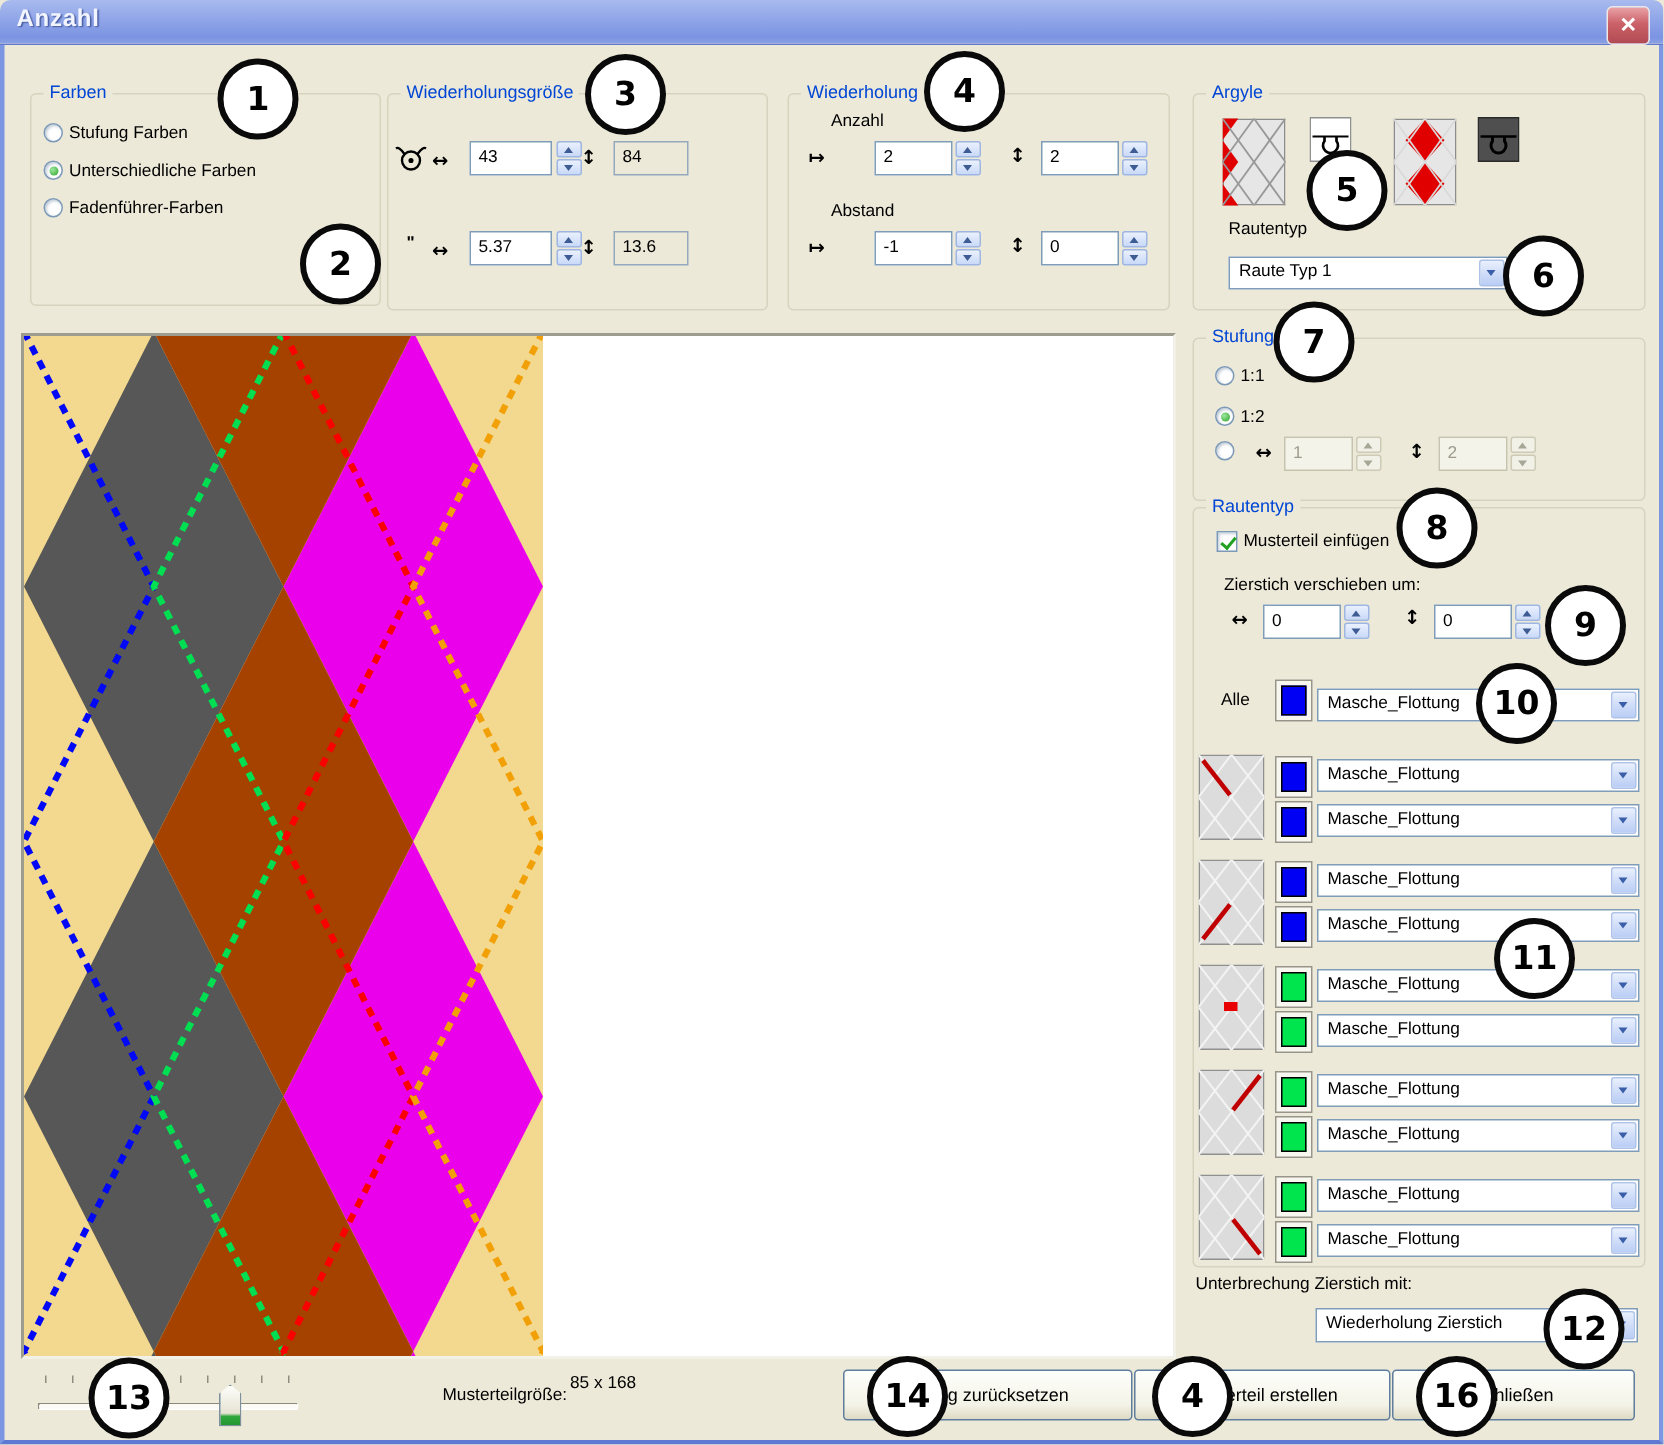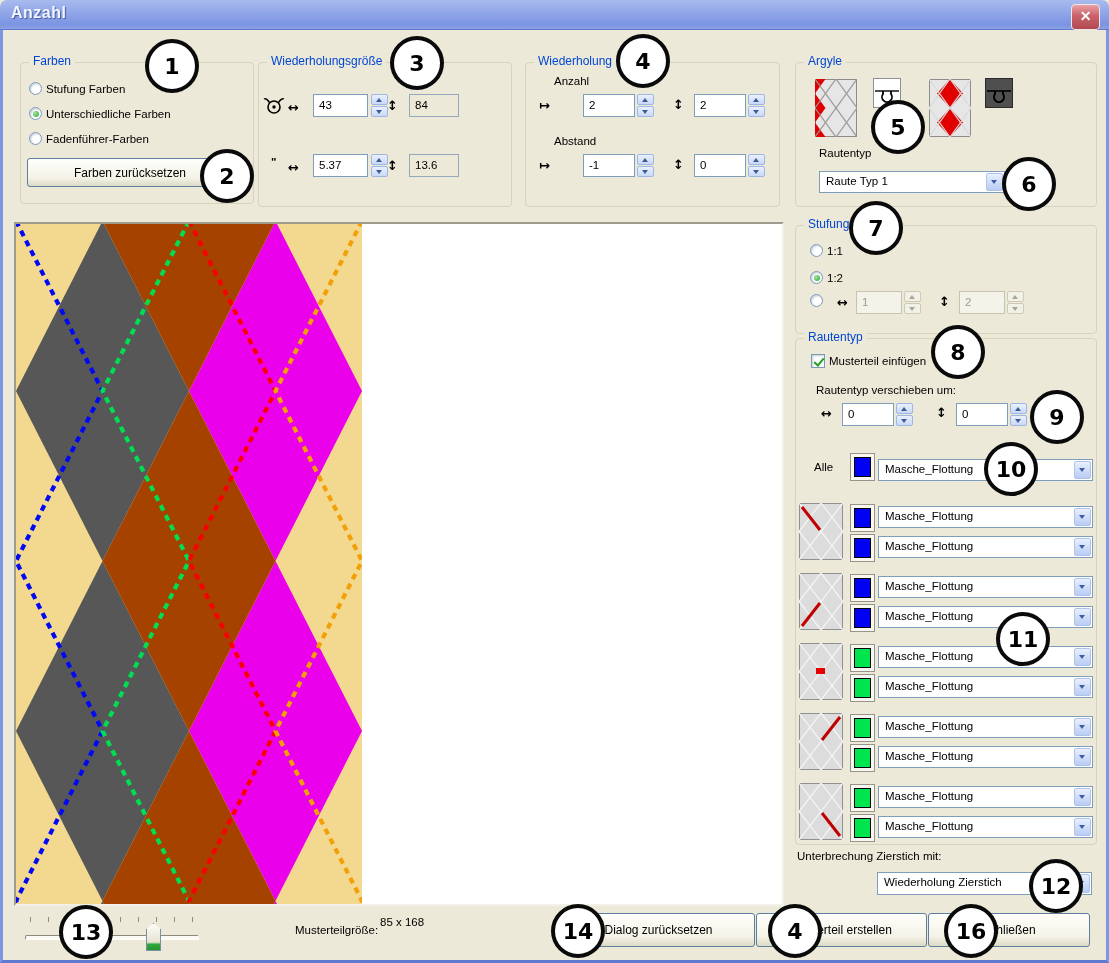--- a/index.html
+++ b/index.html
@@ -92,21 +92,20 @@
 <div class="frame"></div>
 
 <div class="group" style="left:20px;top:62px;width:232px;height:140px">
   <span class="glabel">Farben</span>
   <span class="radio" style="left:8px;top:19px"></span>
   <span class="lbl" style="left:25px;top:20px">Stufung Farben</span>
   <span class="radio sel" style="left:8px;top:44px"></span>
   <span class="lbl" style="left:25px;top:45px">Unterschiedliche Farben</span>
   <span class="radio" style="left:8px;top:69px"></span>
   <span class="lbl" style="left:25px;top:70px">Fadenführer-Farben</span>
-  <div class="btn" style="left:6px;top:95px;width:206px;height:29px">Farben zurücksetzen</div>
 </div>
 
 <div class="group" style="left:258px;top:62px;width:252px;height:143px">
   <span class="glabel">Wiederholungsgröße</span>
   <span class="icon" style="left:3px;top:30px">
     <svg width="24" height="23" viewBox="0 0 24 23">
         <circle cx="12" cy="14" r="6" fill="none" stroke="#000" stroke-width="1.6"></circle>
         <circle cx="12" cy="14" r="1.7" fill="#000"></circle>
         <path d="M7.5,9.5 Q4,4.5 2,6" fill="none" stroke="#000" stroke-width="1.5"></path>
         <path d="M16.5,9.5 Q20,4.5 22,6" fill="none" stroke="#000" stroke-width="1.5"></path>
@@ -235,21 +234,21 @@
       <i class="sd"></i>
     </span>
 </div>
 
 <div class="group" style="left:795px;top:338px;width:300px;height:505px">
   <span class="glabel">Rautentyp</span>
   <span class="checkbox" style="left:15px;top:15px">
       <span class="mark"></span>
     </span>
   <span class="lbl" style="left:33px;top:16px">Musterteil einfügen</span>
-  <span class="lbl" style="left:20px;top:45px">Rautentyp verschieben um:</span>
+  <span class="lbl" style="left:20px;top:45px">Zierstich verschieben um:</span>
   <span class="arr" style="left:25px;top:68px">↔</span>
   <div class="edit" style="left:46px;top:64px;width:52px">0</div>
   <span class="spin" style="left:100px;top:64px">
       <i class="su"></i>
       <i class="sd"></i>
     </span>
   <span class="arr" style="left:140px;top:67px">↕</span>
   <div class="edit" style="left:160px;top:64px;width:52px">0</div>
   <span class="spin" style="left:214px;top:64px">
       <i class="su"></i>
@@ -462,15 +461,15 @@
 <div class="callout" style="left:616px;top:34px">4</div>
 <div class="callout" style="left:871px;top:100px">5</div>
 <div class="callout" style="left:1002px;top:157px">6</div>
 <div class="callout" style="left:849px;top:201px">7</div>
 <div class="callout" style="left:931px;top:325px">8</div>
 <div class="callout" style="left:1030px;top:390px">9</div>
 <div class="callout" style="left:984px;top:442px">10</div>
 <div class="callout" style="left:996px;top:612px">11</div>
 <div class="callout" style="left:1029px;top:859px">12</div>
 <div class="callout" style="left:59px;top:905px">13</div>
-<div class="callout" style="left:551px;top:904px">14</div>
+<div class="callout" style="left:578px;top:904px">14</div>
 <div class="callout" style="left:768px;top:904px">4</div>
 <div class="callout" style="left:944px;top:904px">16</div>
 
 </body></html>

